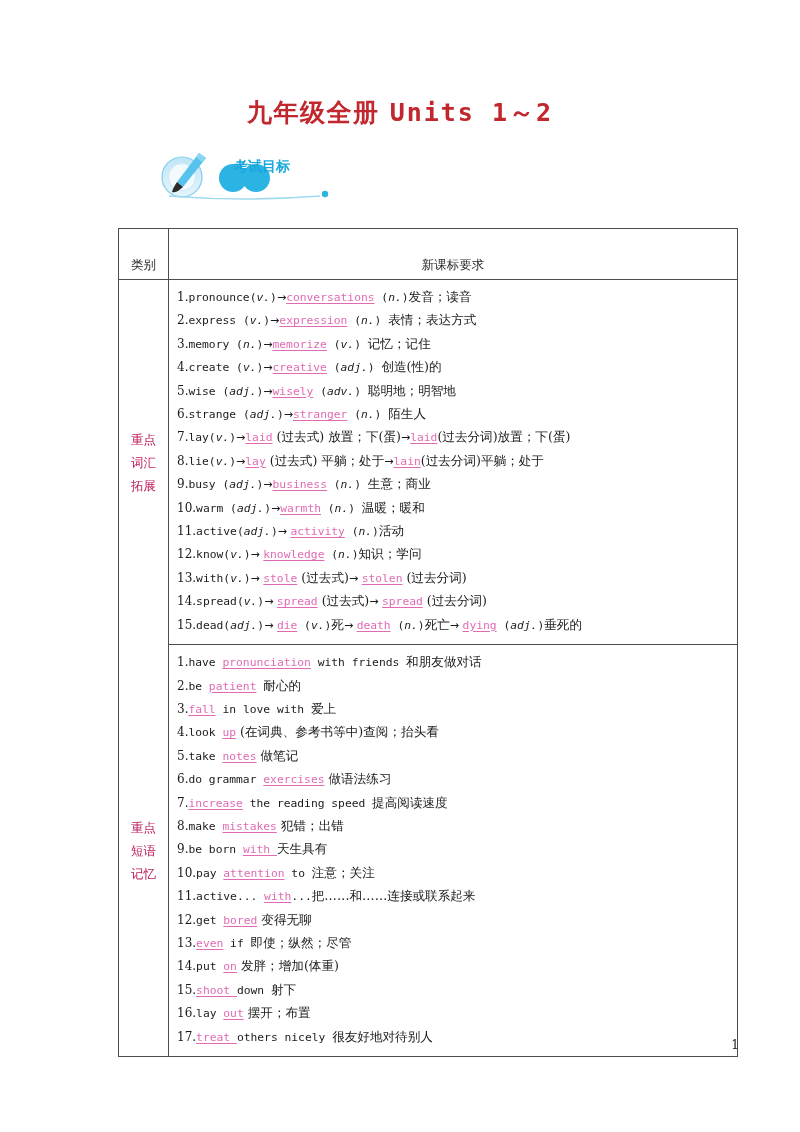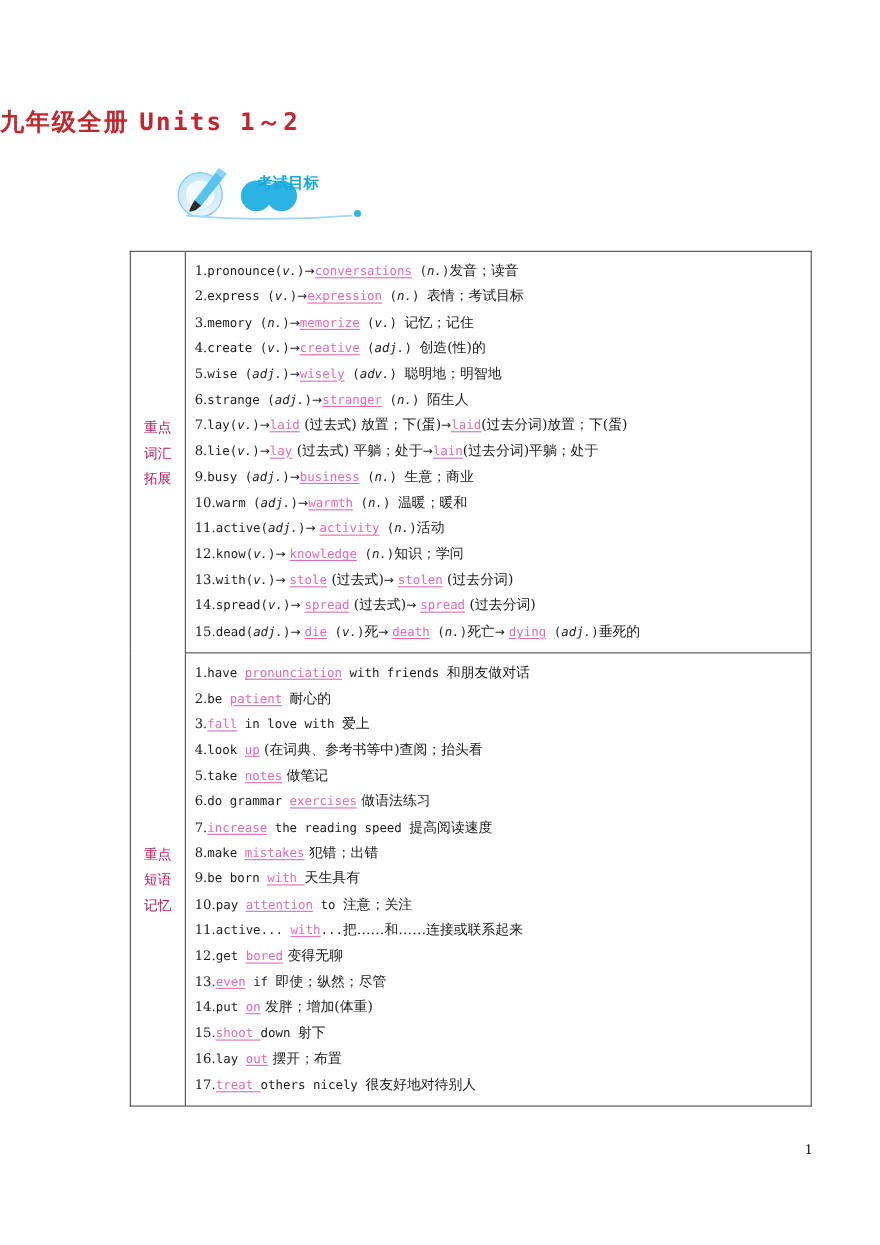--- a/index.html
+++ b/index.html
@@ -15,23 +15,23 @@
     color: #1a1a1a;
     overflow: hidden;
   }
 
   
   .page-title {
     position: absolute;
     top: 96px;
     left: 0;
     width: 800px;
-    text-align: left;
-    font-family: "DejaVu Serif", "Liberation Serif", serif;
-    font-size: 22px;
+    text-align: center;
+    font-family: "DejaVu Serif", "Liberation Serif", serif;
+    font-size: 25px;
     font-weight: bold;
     color: #c1272d;
     letter-spacing: 1.5px;
   }
   .page-title .lat {
     font-family: "DejaVu Sans Mono", "Liberation Mono", monospace;
     font-weight: bold;
     letter-spacing: 2px;
   }
 
@@ -183,29 +183,33 @@
   </svg>
   <div class="logo-text">考试目标</div>
 </div>
 
 <table class="goal-table tbl-outer">
   <colgroup>
     <col class="col-cat">
     <col class="col-req">
   </colgroup>
   <tbody id="table-body">
+    <tr class="hdr-row">
+      <td class="cat-cell">类别</td>
+      <td class="req-cell">新课标要求</td>
+    </tr>
   <tr class="body-row">
         <td class="cat-cell">
           <div>重点</div>
           <div>词汇</div>
           <div>拓展</div>
         </td>
         <td class="req-cell">
           <div class="entry"><span class="num">1.</span><span>pronounce</span><span>(</span><span class="ital">v.</span><span>)</span><span class="arrow">→</span><span class="hl">conversations</span><span> (</span><span class="ital">n.</span><span>)</span><span class="cjk">发音；读音</span></div>
-          <div class="entry"><span class="num">2.</span><span>express </span><span>(</span><span class="ital">v.</span><span>)</span><span class="arrow">→</span><span class="hl">expression</span><span> (</span><span class="ital">n.</span><span>) </span><span class="cjk">表情；考试目标</span></div>
+          <div class="entry"><span class="num">2.</span><span>express </span><span>(</span><span class="ital">v.</span><span>)</span><span class="arrow">→</span><span class="hl">expression</span><span> (</span><span class="ital">n.</span><span>) </span><span class="cjk">表情；表达方式</span></div>
           <div class="entry"><span class="num">3.</span><span>memory </span><span>(</span><span class="ital">n.</span><span>)</span><span class="arrow">→</span><span class="hl">memorize</span><span> (</span><span class="ital">v.</span><span>) </span><span class="cjk">记忆；记住</span></div>
           <div class="entry"><span class="num">4.</span><span>create </span><span>(</span><span class="ital">v.</span><span>)</span><span class="arrow">→</span><span class="hl">creative</span><span> (</span><span class="ital">adj.</span><span>) </span><span class="cjk">创造(性)的</span></div>
           <div class="entry"><span class="num">5.</span><span>wise </span><span>(</span><span class="ital">adj.</span><span>)</span><span class="arrow">→</span><span class="hl">wisely</span><span> (</span><span class="ital">adv.</span><span>) </span><span class="cjk">聪明地；明智地</span></div>
           <div class="entry"><span class="num">6.</span><span>strange </span><span>(</span><span class="ital">adj.</span><span>)</span><span class="arrow">→</span><span class="hl">stranger</span><span> (</span><span class="ital">n.</span><span>) </span><span class="cjk">陌生人</span></div>
           <div class="entry"><span class="num">7.</span><span>lay</span><span>(</span><span class="ital">v.</span><span>)</span><span class="arrow">→</span><span class="hl">laid</span><span class="cjk"> (过去式) 放置；下(蛋)</span><span class="arrow">→</span><span class="hl">laid</span><span class="cjk">(过去分词)放置；下(蛋)</span></div>
           <div class="entry"><span class="num">8.</span><span>lie</span><span>(</span><span class="ital">v.</span><span>)</span><span class="arrow">→</span><span class="hl">lay</span><span class="cjk"> (过去式) 平躺；处于</span><span class="arrow">→</span><span class="hl">lain</span><span class="cjk">(过去分词)平躺；处于</span></div>
           <div class="entry"><span class="num">9.</span><span>busy </span><span>(</span><span class="ital">adj.</span><span>)</span><span class="arrow">→</span><span class="hl">business</span><span> (</span><span class="ital">n.</span><span>) </span><span class="cjk">生意；商业</span></div>
           <div class="entry"><span class="num">10.</span><span>warm </span><span>(</span><span class="ital">adj.</span><span>)</span><span class="arrow">→</span><span class="hl">warmth</span><span> (</span><span class="ital">n.</span><span>) </span><span class="cjk">温暖；暖和</span></div>
           <div class="entry"><span class="num">11.</span><span>active</span><span>(</span><span class="ital">adj.</span><span>)</span><span class="arrow">→ </span><span class="hl">activity</span><span> (</span><span class="ital">n.</span><span>)</span><span class="cjk">活动</span></div>
           <div class="entry"><span class="num">12.</span><span>know</span><span>(</span><span class="ital">v.</span><span>)</span><span class="arrow">→ </span><span class="hl">knowledge</span><span> (</span><span class="ital">n.</span><span>)</span><span class="cjk">知识；学问</span></div>

